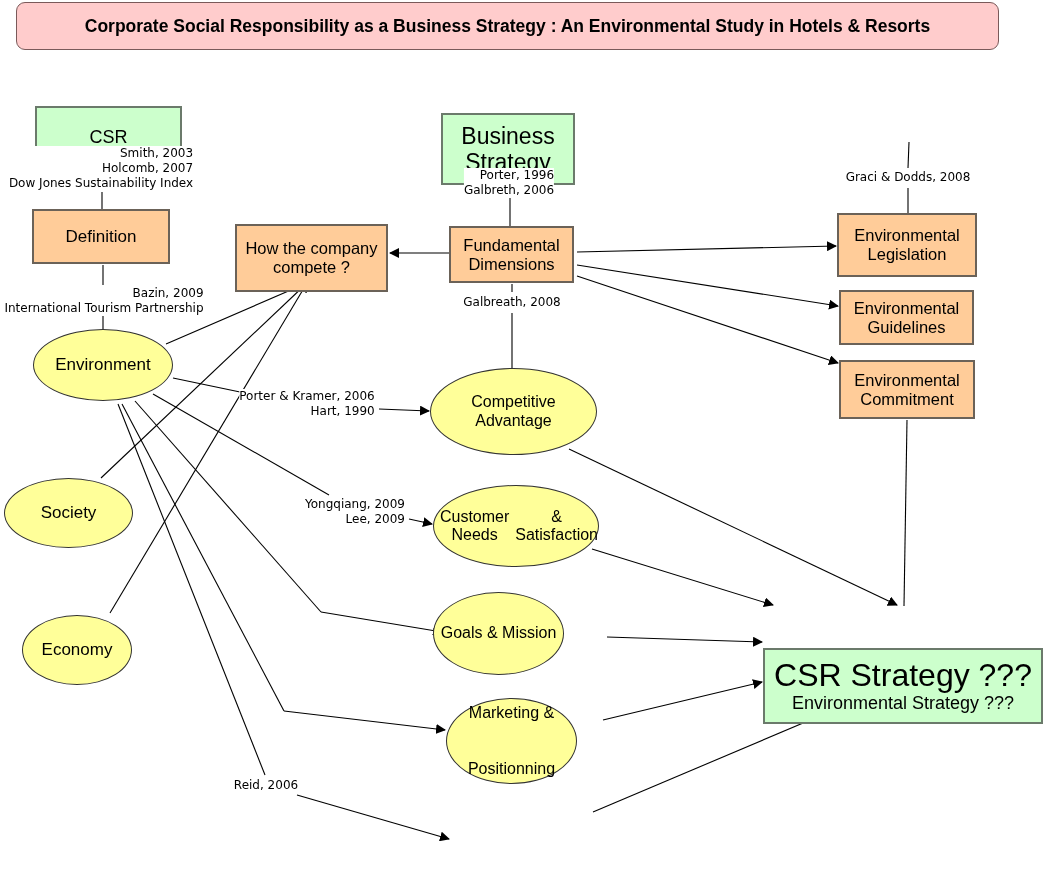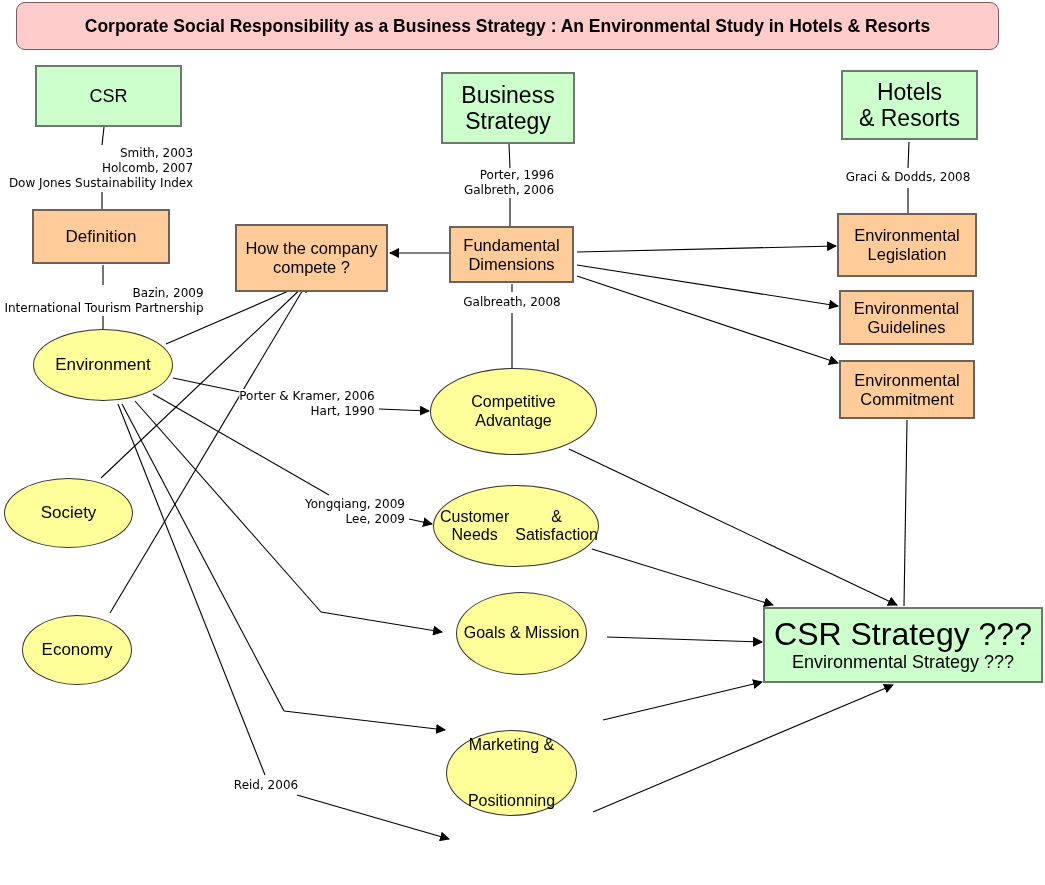--- a/index.html
+++ b/index.html
@@ -1,20 +1,20 @@
 <!DOCTYPE html>
 <html><head>
 <meta charset="utf-8">
 <style>
   html, body { margin:0; padding:0; background:#ffffff; }
   body { width:1045px; height:885px; position:relative; overflow:hidden; font-family:"Liberation Sans", sans-serif; color:#000; }
   #canvas { position:absolute; left:0; top:0; width:1045px; height:885px; }
   .title-box { position:absolute; left:16px; top:2px; width:983px; height:48px; background:#ffcccc; border:1px solid #7a5a5a; border-radius:9px; box-sizing:border-box; display:flex; align-items:center; justify-content:center; font-weight:bold; font-size:17.5px; }
   .node { position:absolute; box-sizing:border-box; display:flex; align-items:center; justify-content:center; text-align:center; line-height:1.15; }
-  .green { background:#ccffcc; border:2px solid #6b7a6b; }
+  .green { background:#ccffcc; border:2px solid #6b7a6b;margin-top:41px; }
   .orange { background:#ffcc99; border:2px solid #6b6258; }
   .ellipse { background:#ffff99; border:1.3px solid #333; border-radius:50%; }
   .ref { position:absolute; font-family:"DejaVu Sans", sans-serif; font-size:12px; text-align:right; line-height:15px; background:#fff; white-space:nowrap; transform:translateX(-50%); }
   .big { font-size:32px; line-height:1.1; }
   .sub { font-size:18px; }
   svg line { stroke:#000; stroke-width:1.1; }
 </style>
 </head>
 <body>
 
@@ -75,24 +75,20 @@
     <line x1="593" y1="812" x2="893" y2="685" marker-end="url(#arr)"></line>
   </svg>
 
   <div class="title-box">Corporate Social Responsibility as a Business Strategy : An Environmental Study in Hotels &amp; Resorts</div>
 
   <div class="node green" style="left:35px;top:65px;width:147px;height:62px;font-size:18px;">CSR</div>
   <div class="node green" style="left:441px;top:72px;width:134px;height:72px;font-size:23px;flex-direction:column;">
     <span>Business</span>
     <span>Strategy</span>
   </div>
-  <div class="node green" style="left:841px;top:70px;width:137px;height:70px;font-size:23px;flex-direction:column;">
-    <span>Hotels</span>
-    <span>&amp; Resorts</span>
-  </div>
   <div class="node green" style="left:763px;top:607px;width:280px;height:76px;flex-direction:column;">
     <span class="big">CSR Strategy ???</span>
     <span class="sub">Environmental Strategy ???</span>
   </div>
 
   <div class="node orange" style="left:32px;top:209px;width:138px;height:55px;font-size:17px;">Definition</div>
   <div class="node orange" style="left:235px;top:224px;width:153px;height:68px;font-size:16.5px;flex-direction:column;">
     <span>How the company</span>
     <span>compete ?</span>
   </div>
@@ -117,22 +113,22 @@
   <div class="node ellipse" style="left:33px;top:329px;width:140px;height:72px;font-size:17px;">Environment</div>
   <div class="node ellipse" style="left:22px;top:615px;width:110px;height:70px;font-size:17px;">Economy</div>
   <div class="node ellipse" style="left:430px;top:368px;width:167px;height:87px;font-size:16px;flex-direction:column;">
     <span>Competitive</span>
     <span>Advantage</span>
   </div>
   <div class="node ellipse" style="left:433px;top:485px;width:166px;height:82px;font-size:16px;flex-direction:row;">
     <span>Customer Needs</span>
     <span>&amp; Satisfaction</span>
   </div>
-  <div class="node ellipse" style="left:456px;top:592px;width:131px;height:83px;font-size:16px;">Goals &amp; Mission</div>
-  <div class="node ellipse" style="left:446px;top:730px;width:131px;height:86px;font-size:16px;flex-direction:column;gap:37px;">
+  <div class="node ellipse" style="left:433px;top:592px;width:131px;height:83px;font-size:16px;">Goals &amp; Mission</div>
+  <div class="node ellipse" style="left:446px;top:698px;width:131px;height:86px;font-size:16px;flex-direction:column;gap:37px;">
     <span>Marketing &amp;</span>
     <span>Positionning</span>
   </div>
 
   <div class="ref" style="left:101px;top:146px;">
     <div>Smith, 2003</div>
     <div>Holcomb, 2007</div>
     <div>Dow Jones Sustainability Index</div>
   </div>
   <div class="ref" style="left:104px;top:286px;">

